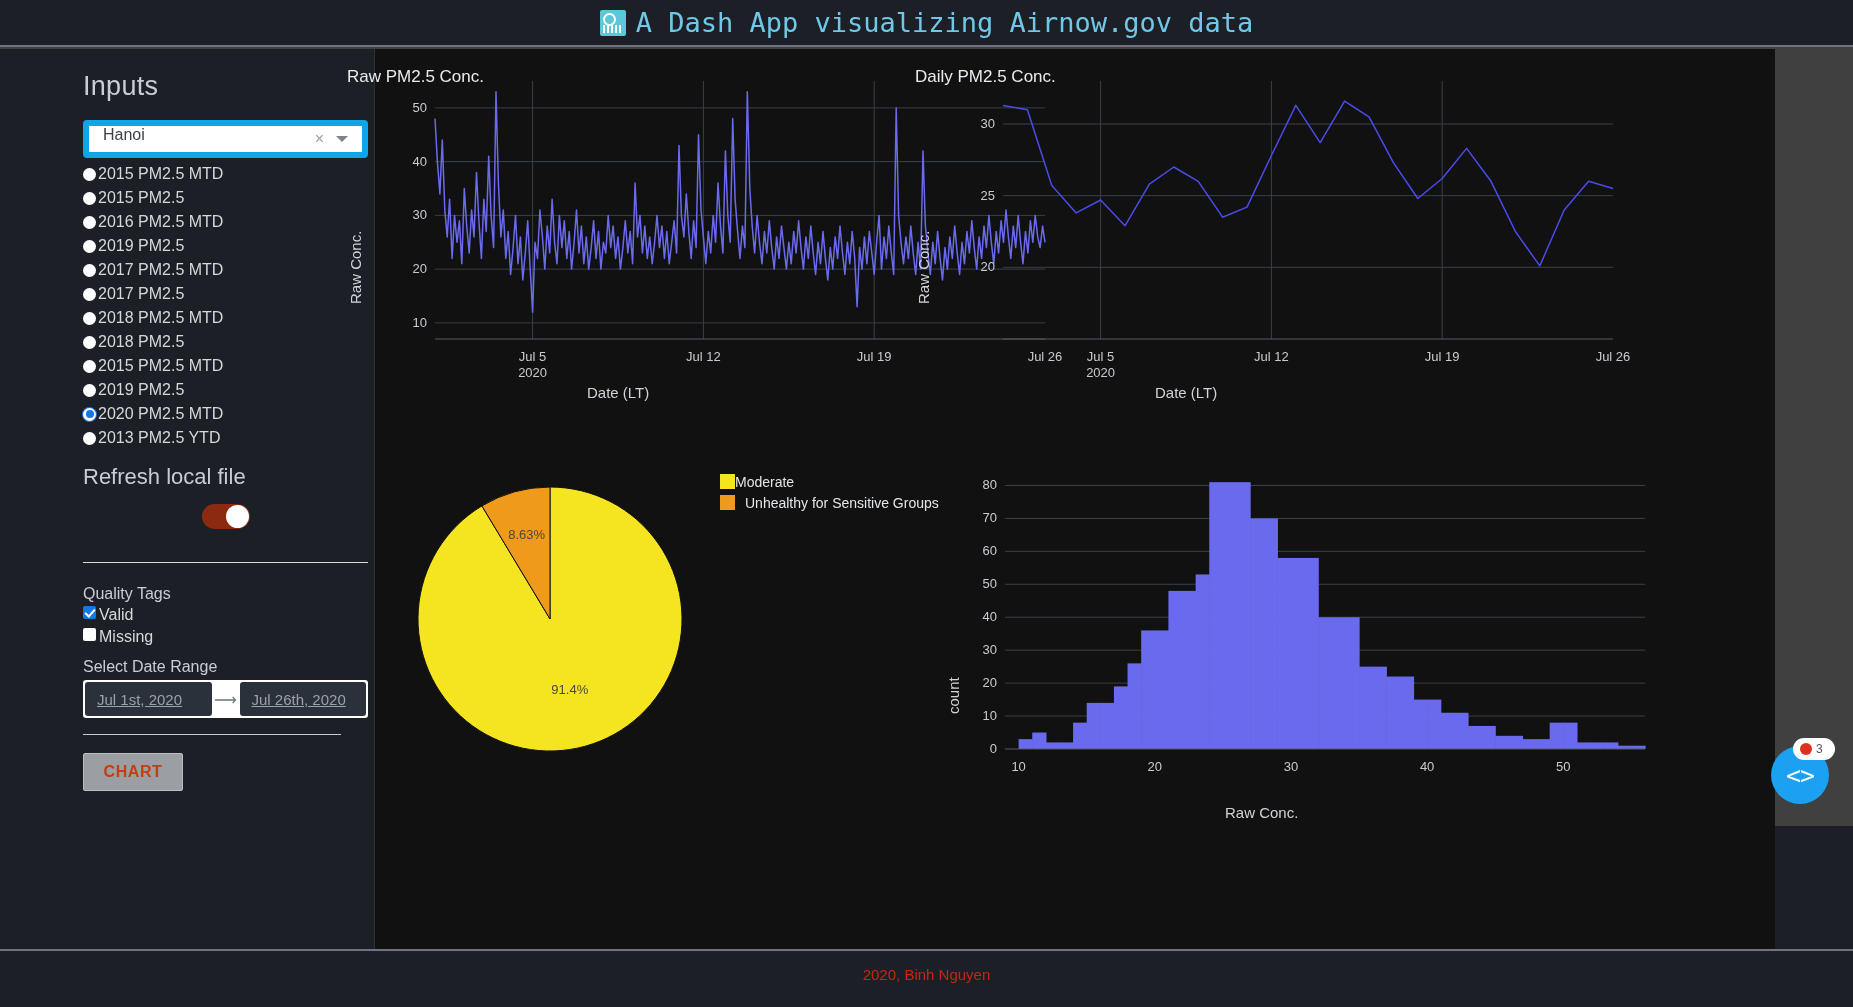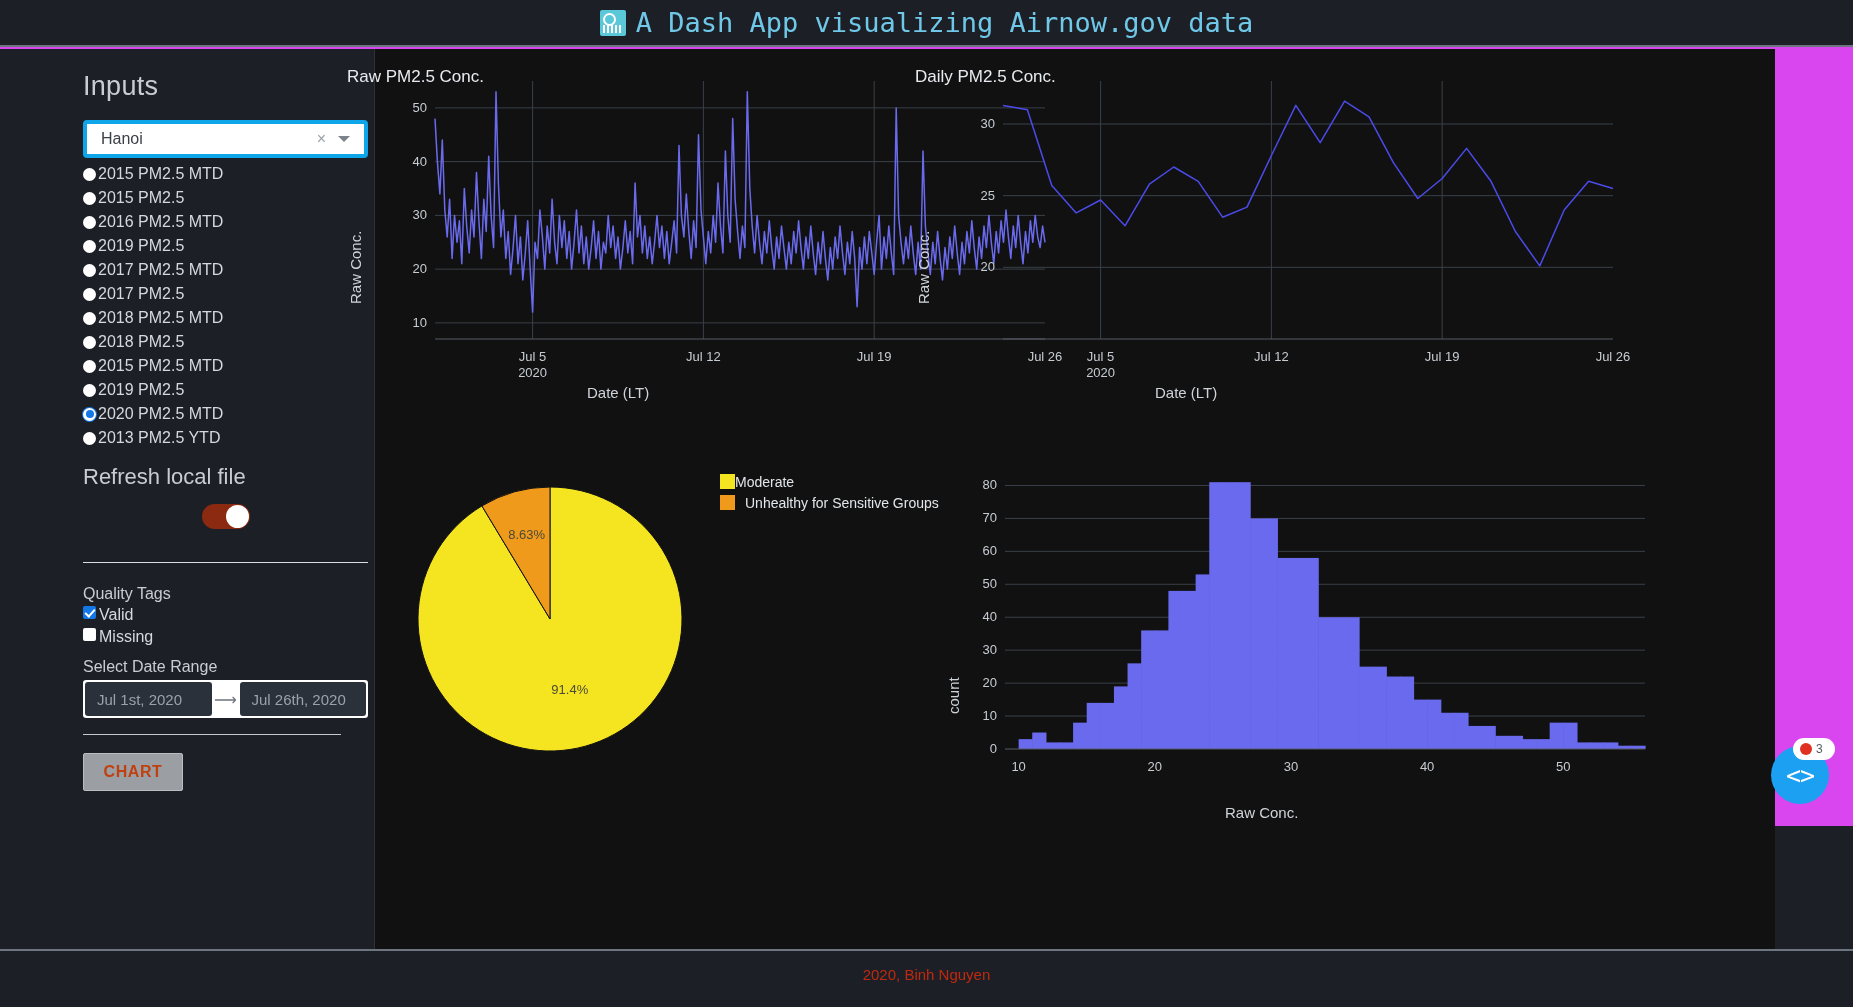--- a/index.html
+++ b/index.html
@@ -2,21 +2,21 @@
 <html><head>
 <meta charset="utf-8">
 <style>
   * { box-sizing: border-box; margin: 0; padding: 0; }
   html, body {
     width: 1853px; height: 1007px;
     background: #1c2026;
     font-family: "Liberation Sans", sans-serif;
     overflow: hidden;
   }
-  #root { position: relative; width: 1853px; height: 826px; background: #d946ef; padding-left: 29px; }
+  #root { position: relative; width: 1853px; height: 826px; background: #404040; padding-left: 29px; }
 
   
   .header {
     position: absolute; left: 0; top: 0; width: 1853px; height: 47px;
     background: #1c2026;
     border-bottom: 2px solid #6d7580;
     display: flex; align-items: center; justify-content: center;
   }
   .header-title {
     font-family: "DejaVu Sans Mono", monospace;
@@ -41,22 +41,22 @@
     position: absolute; left: 0; top: 49px; width: 375px; height: 900px;
     background: #1c2026; border-right: 1px solid #2d323a;
     padding: 22px 0 0 0;
   }
   .sidebar-heading {
     font-size: 27px; color: #c8cdd4; font-weight: 300;
     margin: 0 0 18px 83px; letter-spacing: .3px;
   }
   .dropdown {
     position: relative; margin: 0 0 0 83px; width: 285px; height: 38px;
-    background: #ffffff; border: 4px solid #0ea5e9; border-radius: 4px;
-    display: flex; align-items: center;
+    background: #ffffff; border: 6px solid #0ea5e9; border-radius: 4px;
+    display: flex; 
   }
   .dropdown-value { font-size: 16px; color: #3b4049; margin-left: 14px; }
   .dropdown-clear {
     position: absolute; right: 38px; top: 50%; transform: translateY(-50%);
     font-size: 16px; color: #9aa0a8; line-height: 1; cursor: pointer;
   }
   .dropdown-caret {
     position: absolute; right: 14px; top: 50%; transform: translateY(-50%);
     width: 0; height: 0; border-left: 6px solid transparent;
     border-right: 6px solid transparent; border-top: 6px solid #7d838b; cursor: pointer;
@@ -103,21 +103,21 @@
   .check-label { font-size: 16px; color: #d5d9de; }
 
   .daterange-heading { font-size: 16px; color: #c8cdd4; margin: 8px 0 4px 83px; }
   .daterange {
     margin-left: 83px; width: 285px; height: 38px; background: #ffffff;
     border-radius: 3px; display: flex; align-items: center; padding: 2px;
   }
   .date-field {
     flex: 1 1 0; height: 34px; background: #2b313a; border-radius: 3px;
     display: flex; align-items: center; padding-left: 12px;
-    font-size: 15px; color: #9ba1aa; cursor: text; overflow: hidden; white-space: nowrap;
+    font-size: 15px; color: #9ba1aa; cursor: text; overflow: hidden; white-space: nowrap; text-decoration: underline;
   }
   .date-arrow { flex: 0 0 28px; text-align: center; font-size: 16px; color: #6f757e; }
 
   .divider2 { width: 258px; height: 1px; background: #c6cad0; margin: 16px 0 0 83px; }
   .chart-btn {
     margin: 18px 0 0 83px; width: 100px; height: 38px; background: #9b9fa4;
     border: 1px solid #b9bdc2; border-radius: 2px; color: #c0400f;
     font-size: 16px; font-weight: bold; letter-spacing: .6px; cursor: pointer;
     display: flex; align-items: center; justify-content: center;
   }

